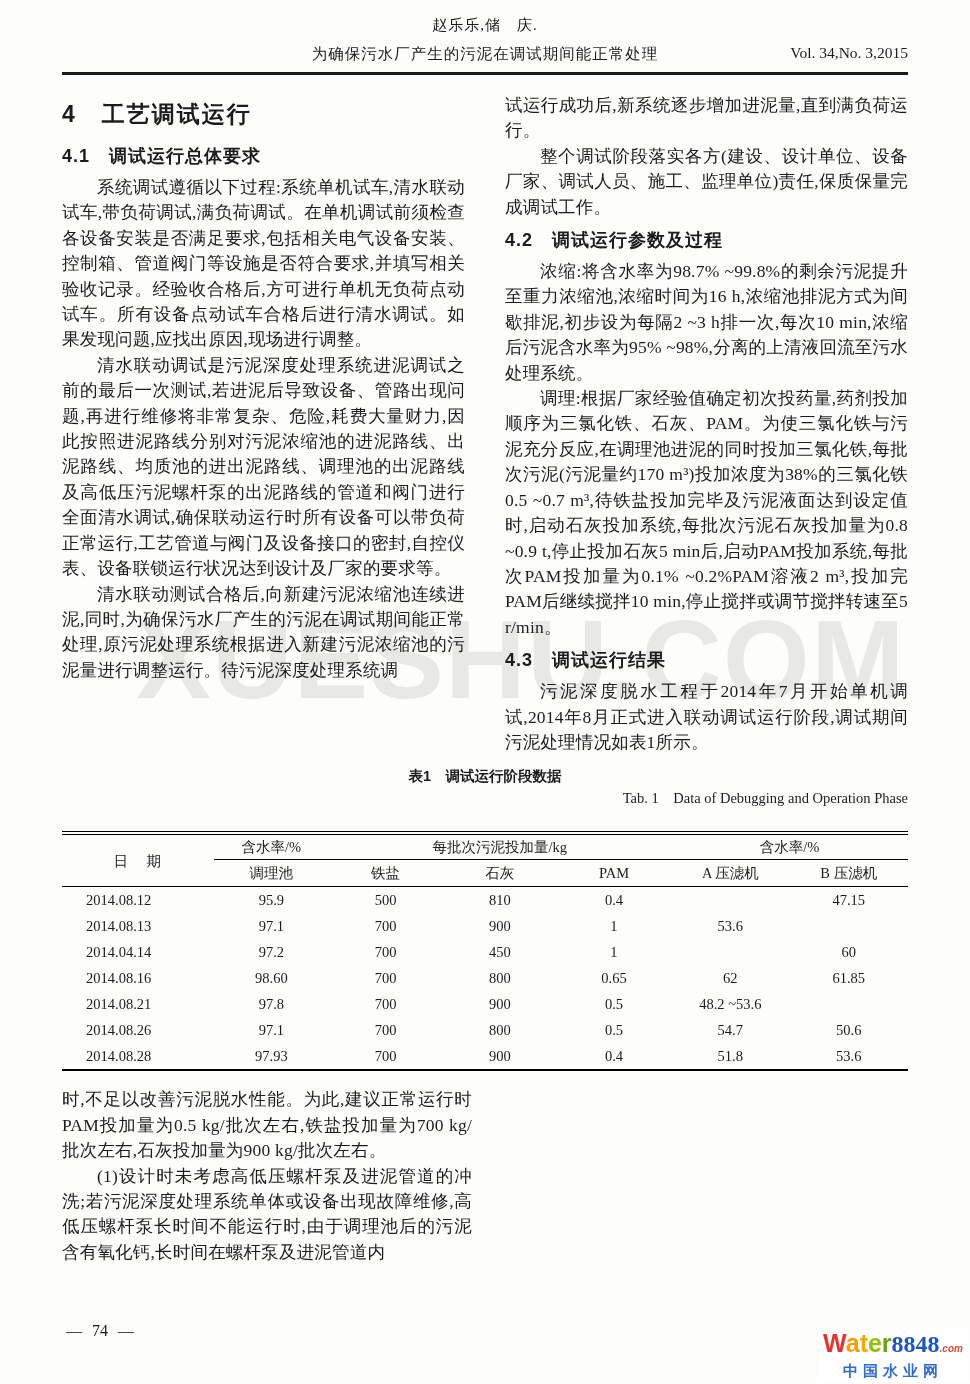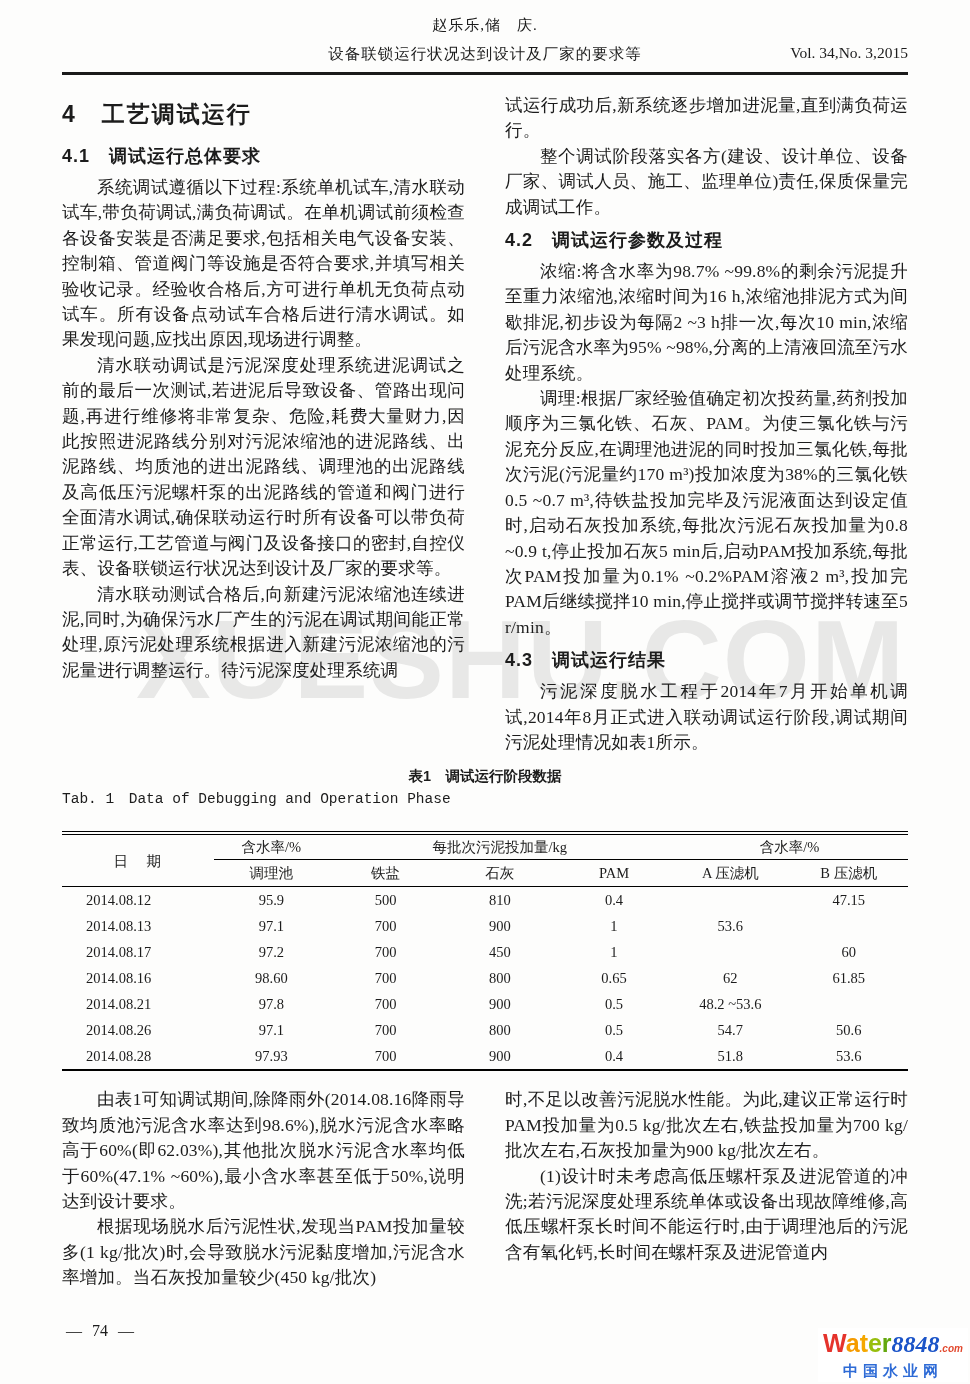--- a/index.html
+++ b/index.html
@@ -31,42 +31,42 @@
   p.body {
     font-size:17.5px; line-height:25.4px; margin:0;
     text-align:justify; text-indent:2em; letter-spacing:0.2px;
   }
   p.noindent { text-indent:0; }
 
   
   .tablewrap { margin:12px 62px 0; position:relative; z-index:2; }
   .cap-cn { text-align:center; font-family:"Liberation Sans","DejaVu Sans",sans-serif;
             font-weight:bold; font-size:14.5px; }
-  .cap-en { text-align:left; font-size:14.5px; margin-top:3px;font-family:Liberation Mono, monospace; }
+  .cap-en { text-align:right; font-size:14.5px; margin-top:3px; }
   table.t1 { width:100%; border-collapse:collapse; margin-top:23px;
              border-top:4px double #000; border-bottom:2.5px solid #000;
              font-size:14.5px; }
   .t1 th, .t1 td { font-weight:normal; padding:3px 2px; text-align:center; line-height:18px; }
   .t1 thead tr.grp th.g { border-bottom:1px solid #000; }
   .t1 thead th.dateh { border-bottom:1.5px solid #000; font-size:14.5px; letter-spacing:2px; }
   .t1 thead tr.sub th { border-bottom:1.5px solid #000; padding:4px 2px; }
   .t1 td.date { text-align:left; padding-left:24px; }
   .t1 tbody td { padding:4px 2px; }
 
   
   .pageno { position:absolute; left:66px; bottom:44px; font-size:16px; z-index:2; }
   .dash { letter-spacing:0; padding:0 10px; }
 
   .logo { position:absolute; right:2px; bottom:2px; width:150px; text-align:center;
           background:#fff; z-index:3; padding:2px 0; }
   .logo-line1 { font-family:"Liberation Sans","DejaVu Sans",sans-serif;
                 font-weight:bold; font-size:25px; line-height:26px; white-space:nowrap; }
   .lW { color:#e5332c; } .la { color:#f59b00; } .lt { color:#f5a800; }
   .le { color:#97be0d; } .lr { color:#64a80e; }
-  .l8848 { font-family:"Liberation Serif",serif; font-style:italic; color:#1b54c8; font-size:24px; }
+  .l8848 { font-family:"Liberation Serif",serif; color:#1b54c8; font-size:24px; }
   .lcom { font-size:10px; color:#e2492f; font-style:italic; }
   .logo-line2 { font-family:"Liberation Sans","DejaVu Sans",sans-serif;
                 color:#2e6bd6; font-size:15px; font-weight:bold; letter-spacing:5px;
                 line-height:18px; white-space:nowrap; }
 
   
   .watermark {
     position:absolute; left:136px; top:595px; z-index:1;
     font-family:"Liberation Sans","DejaVu Sans",sans-serif; font-weight:bold;
     font-size:112px; color:rgba(90,90,90,0.13); letter-spacing:1px;
@@ -76,21 +76,21 @@
 </head>
 <body>
 
 <div class="page">
 
   <div class="watermark">XUESHU.COM</div>
 
   <div class="header">
     <div class="authors">赵乐乐,储　庆.</div>
     <div class="titleline">
-      <div class="running-title">设备联锁运行状况达到设计及厂家的要求等</div>
+      <div class="running-title">为确保污水厂产生的污泥在调试期间能正常处理</div>
       <div class="vol">Vol. 34,No. 3,2015</div>
     </div>
   </div>
   <div class="header-rule"></div>
 
   <div class="cols">
     <div class="col">
       <h1 class="sec">4　工艺调试运行</h1>
       <h2 class="sec">4.1　调试运行总体要求</h2>
       <p class="body">系统调试遵循以下过程:系统单机试车,清水联动试车,带负荷调试,满负荷调试。在单机调试前须检查各设备安装是否满足要求,包括相关电气设备安装、控制箱、管道阀门等设施是否符合要求,并填写相关验收记录。经验收合格后,方可进行单机无负荷点动试车。所有设备点动试车合格后进行清水调试。如果发现问题,应找出原因,现场进行调整。</p>
@@ -150,21 +150,21 @@
         <tr>
           <td class="date">2014.08.13</td>
           <td>97.1</td>
           <td>700</td>
           <td>900</td>
           <td>1</td>
           <td>53.6</td>
           <td></td>
         </tr>
         <tr>
-          <td class="date">2014.08.17</td>
+          <td class="date">2014.04.14</td>
           <td>97.2</td>
           <td>700</td>
           <td>450</td>
           <td>1</td>
           <td></td>
           <td>60</td>
         </tr>
         <tr>
           <td class="date">2014.08.16</td>
           <td>98.60</td>
@@ -200,24 +200,20 @@
           <td>0.4</td>
           <td>51.8</td>
           <td>53.6</td>
         </tr>
       </tbody>
     </table>
   </div>
 
   <div class="cols" style="margin-top:16px;">
     <div class="col">
-      <p class="body">由表1可知调试期间,除降雨外(2014.08.16降雨导致均质池污泥含水率达到98.6%),脱水污泥含水率略高于60%(即62.03%),其他批次脱水污泥含水率均低于60%(47.1% ~60%),最小含水率甚至低于50%,说明达到设计要求。</p>
-      <p class="body">根据现场脱水后污泥性状,发现当PAM投加量较多(1 kg/批次)时,会导致脱水污泥黏度增加,污泥含水率增加。当石灰投加量较少(450 kg/批次)</p>
-    </div>
-    <div class="col">
       <p class="body noindent">时,不足以改善污泥脱水性能。为此,建议正常运行时PAM投加量为0.5 kg/批次左右,铁盐投加量为700 kg/批次左右,石灰投加量为900 kg/批次左右。</p>
       <p class="body">(1)设计时未考虑高低压螺杆泵及进泥管道的冲洗;若污泥深度处理系统单体或设备出现故障维修,高低压螺杆泵长时间不能运行时,由于调理池后的污泥含有氧化钙,长时间在螺杆泵及进泥管道内</p>
     </div>
   </div>
 
   <div class="pageno"><span>—</span><span class="dash">74</span><span>—</span></div>
 
   <div class="logo">
     <div class="logo-line1"><span class="lW">W</span><span class="la">a</span><span class="lt">t</span><span class="le">e</span><span class="lr">r</span><span class="l8848">8848</span><span class="lcom">.com</span></div>
     <div class="logo-line2">中国水业网</div>

